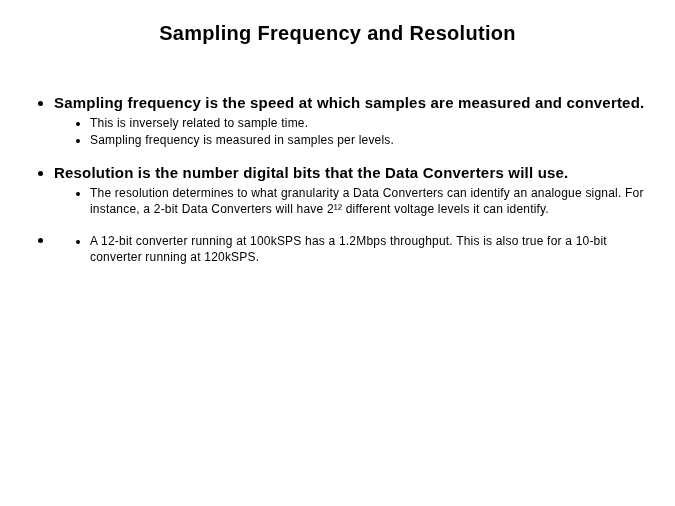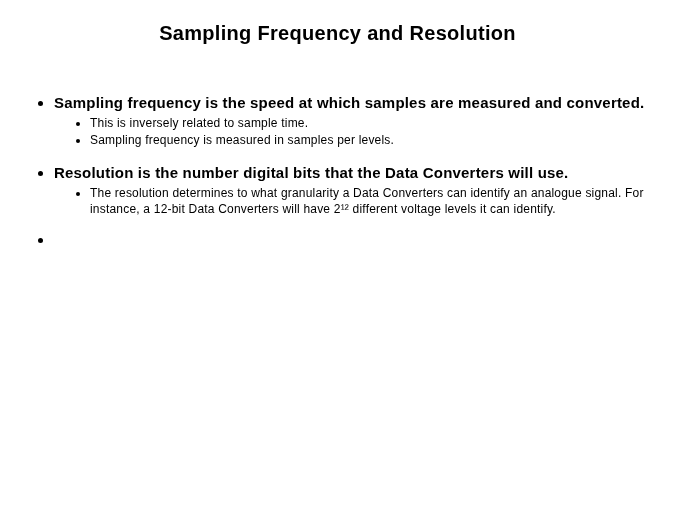--- a/index.html
+++ b/index.html
@@ -61,20 +61,23 @@
       <div class="lead">Sampling frequency is the speed at which samples are measured and converted.</div>
       <ul class="inner">
         <li>This is inversely related to sample time.</li>
         <li>Sampling frequency is measured in samples per levels.</li>
       </ul>
     </li>
 
     <li>
       <div class="lead">Resolution is the number digital bits that the Data Converters will use.</div>
       <ul class="inner">
-        <li>The resolution determines to what granularity a Data Converters can identify an analogue signal. For instance, a 12-bit Data Converters will have 2¹² different voltage levels it can identify.</li>
+        <li>The resolution determines to what granularity a Data Converters can identify an analogue signal. For instance, a 2-bit Data Converters will have 2¹² different voltage levels it can identify.</li>
       </ul>
     </li>
 
     <li>
+      <ul class="inner">
+        <li>A 12-bit converter running at 100kSPS has a 1.2Mbps throughput. This is also true for a 10-bit converter running at 120kSPS.</li>
+      </ul>
     </li>
   </ul>
 </div>
 
 </body></html>

